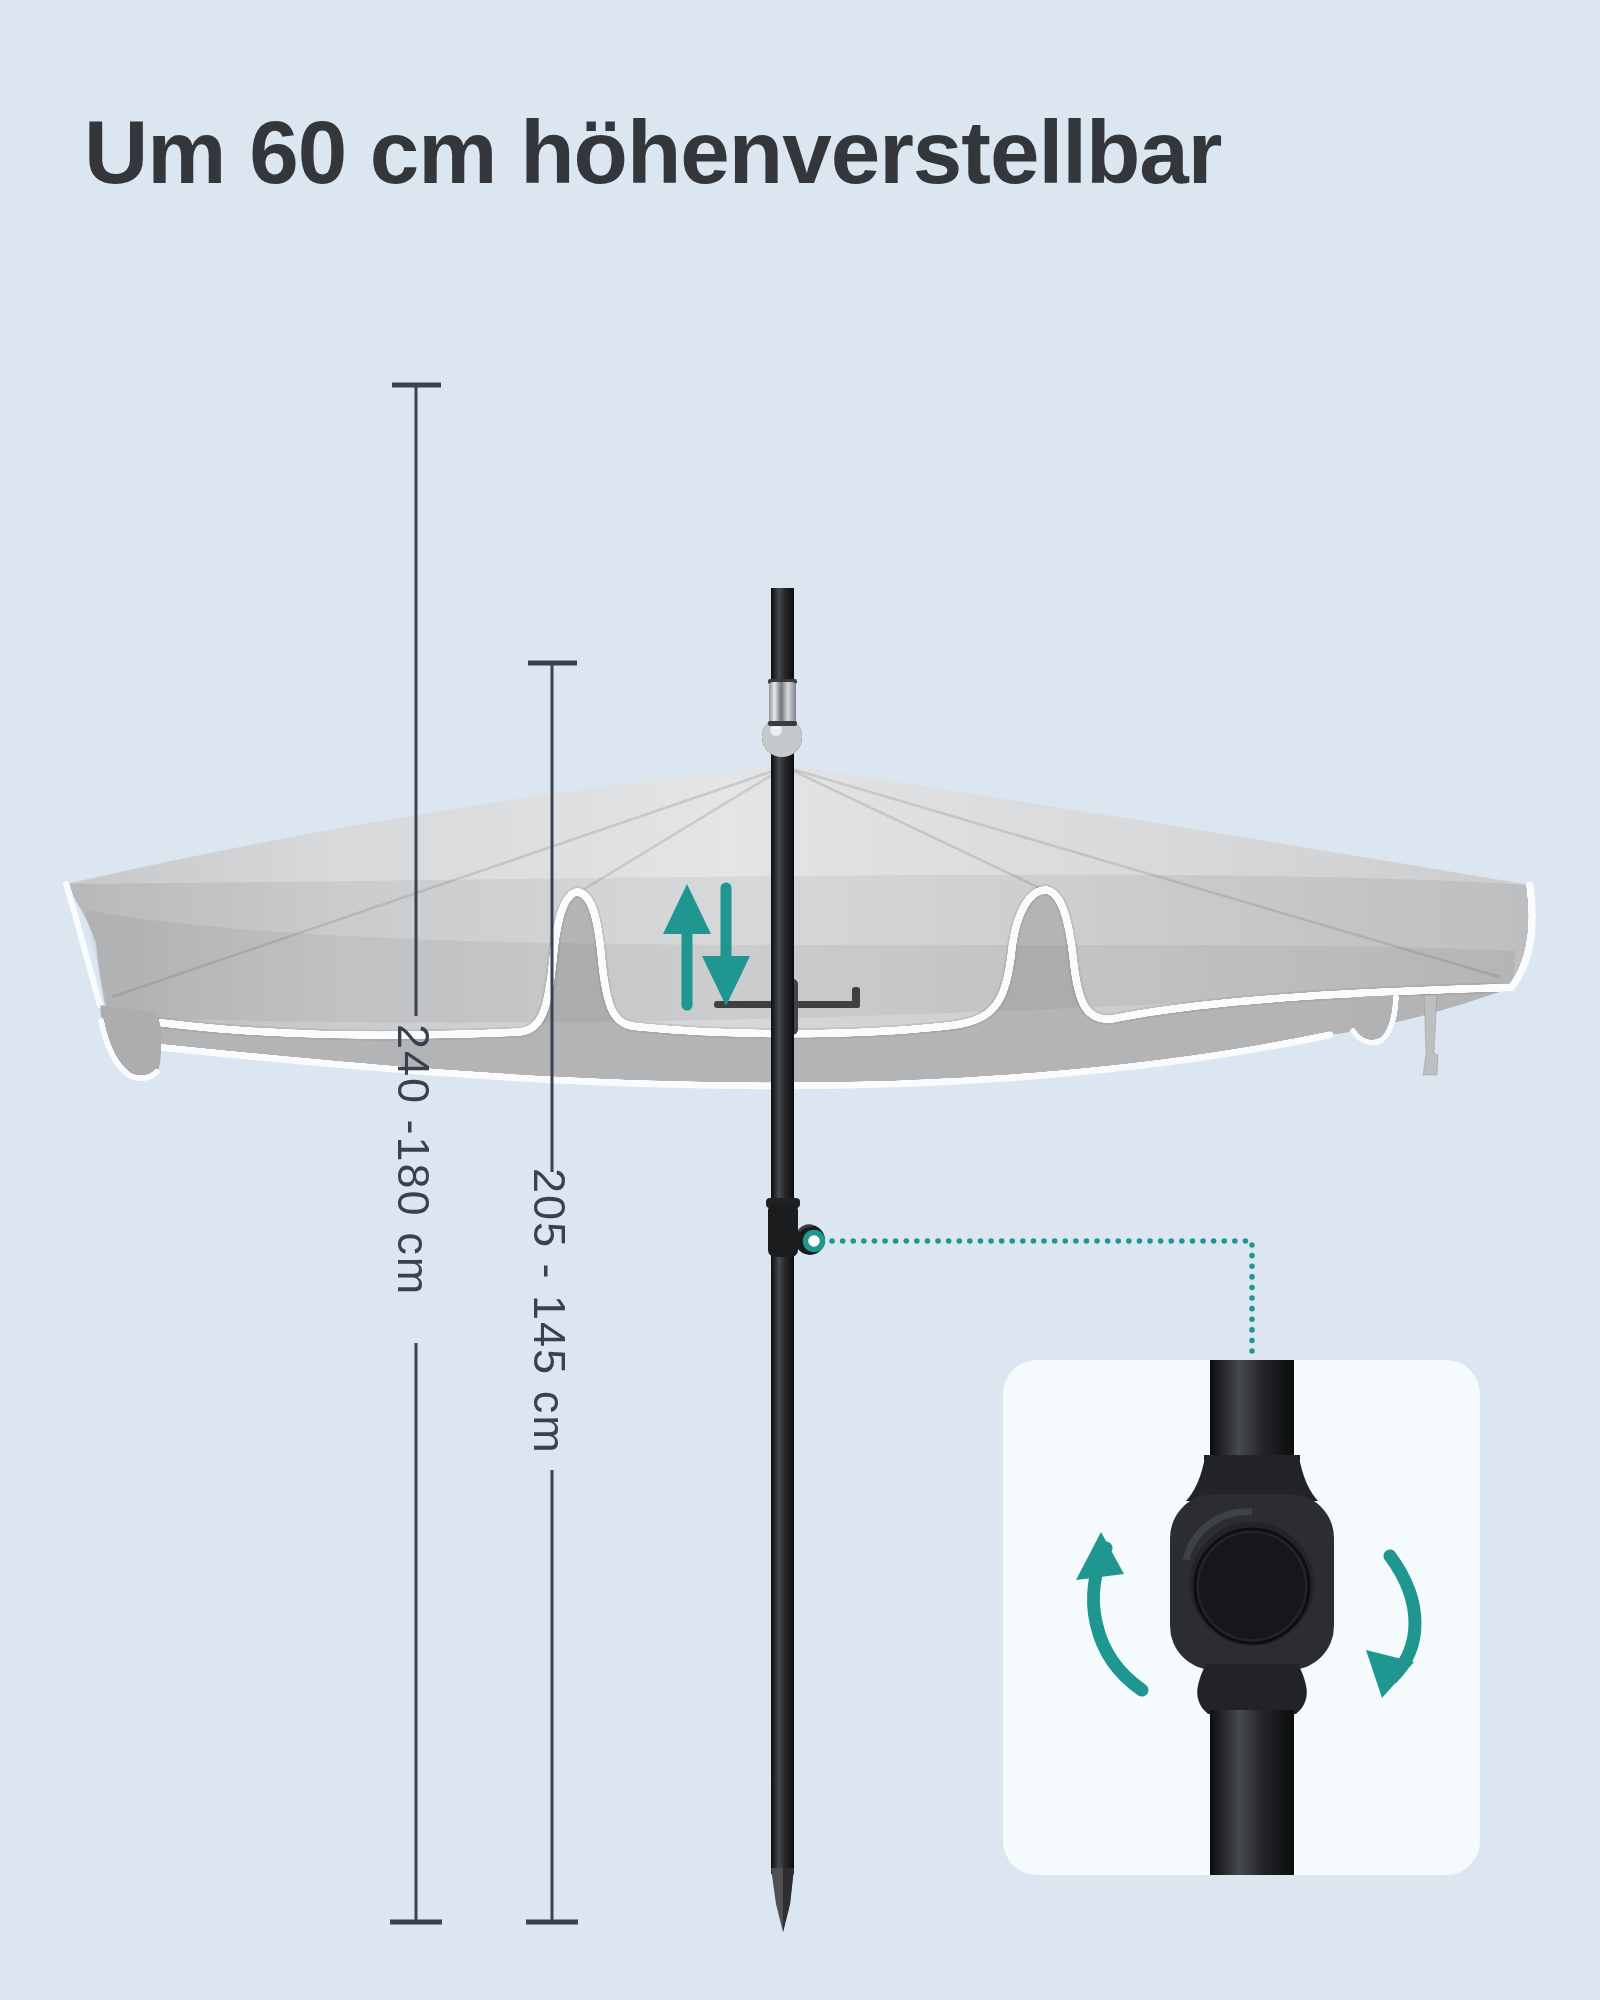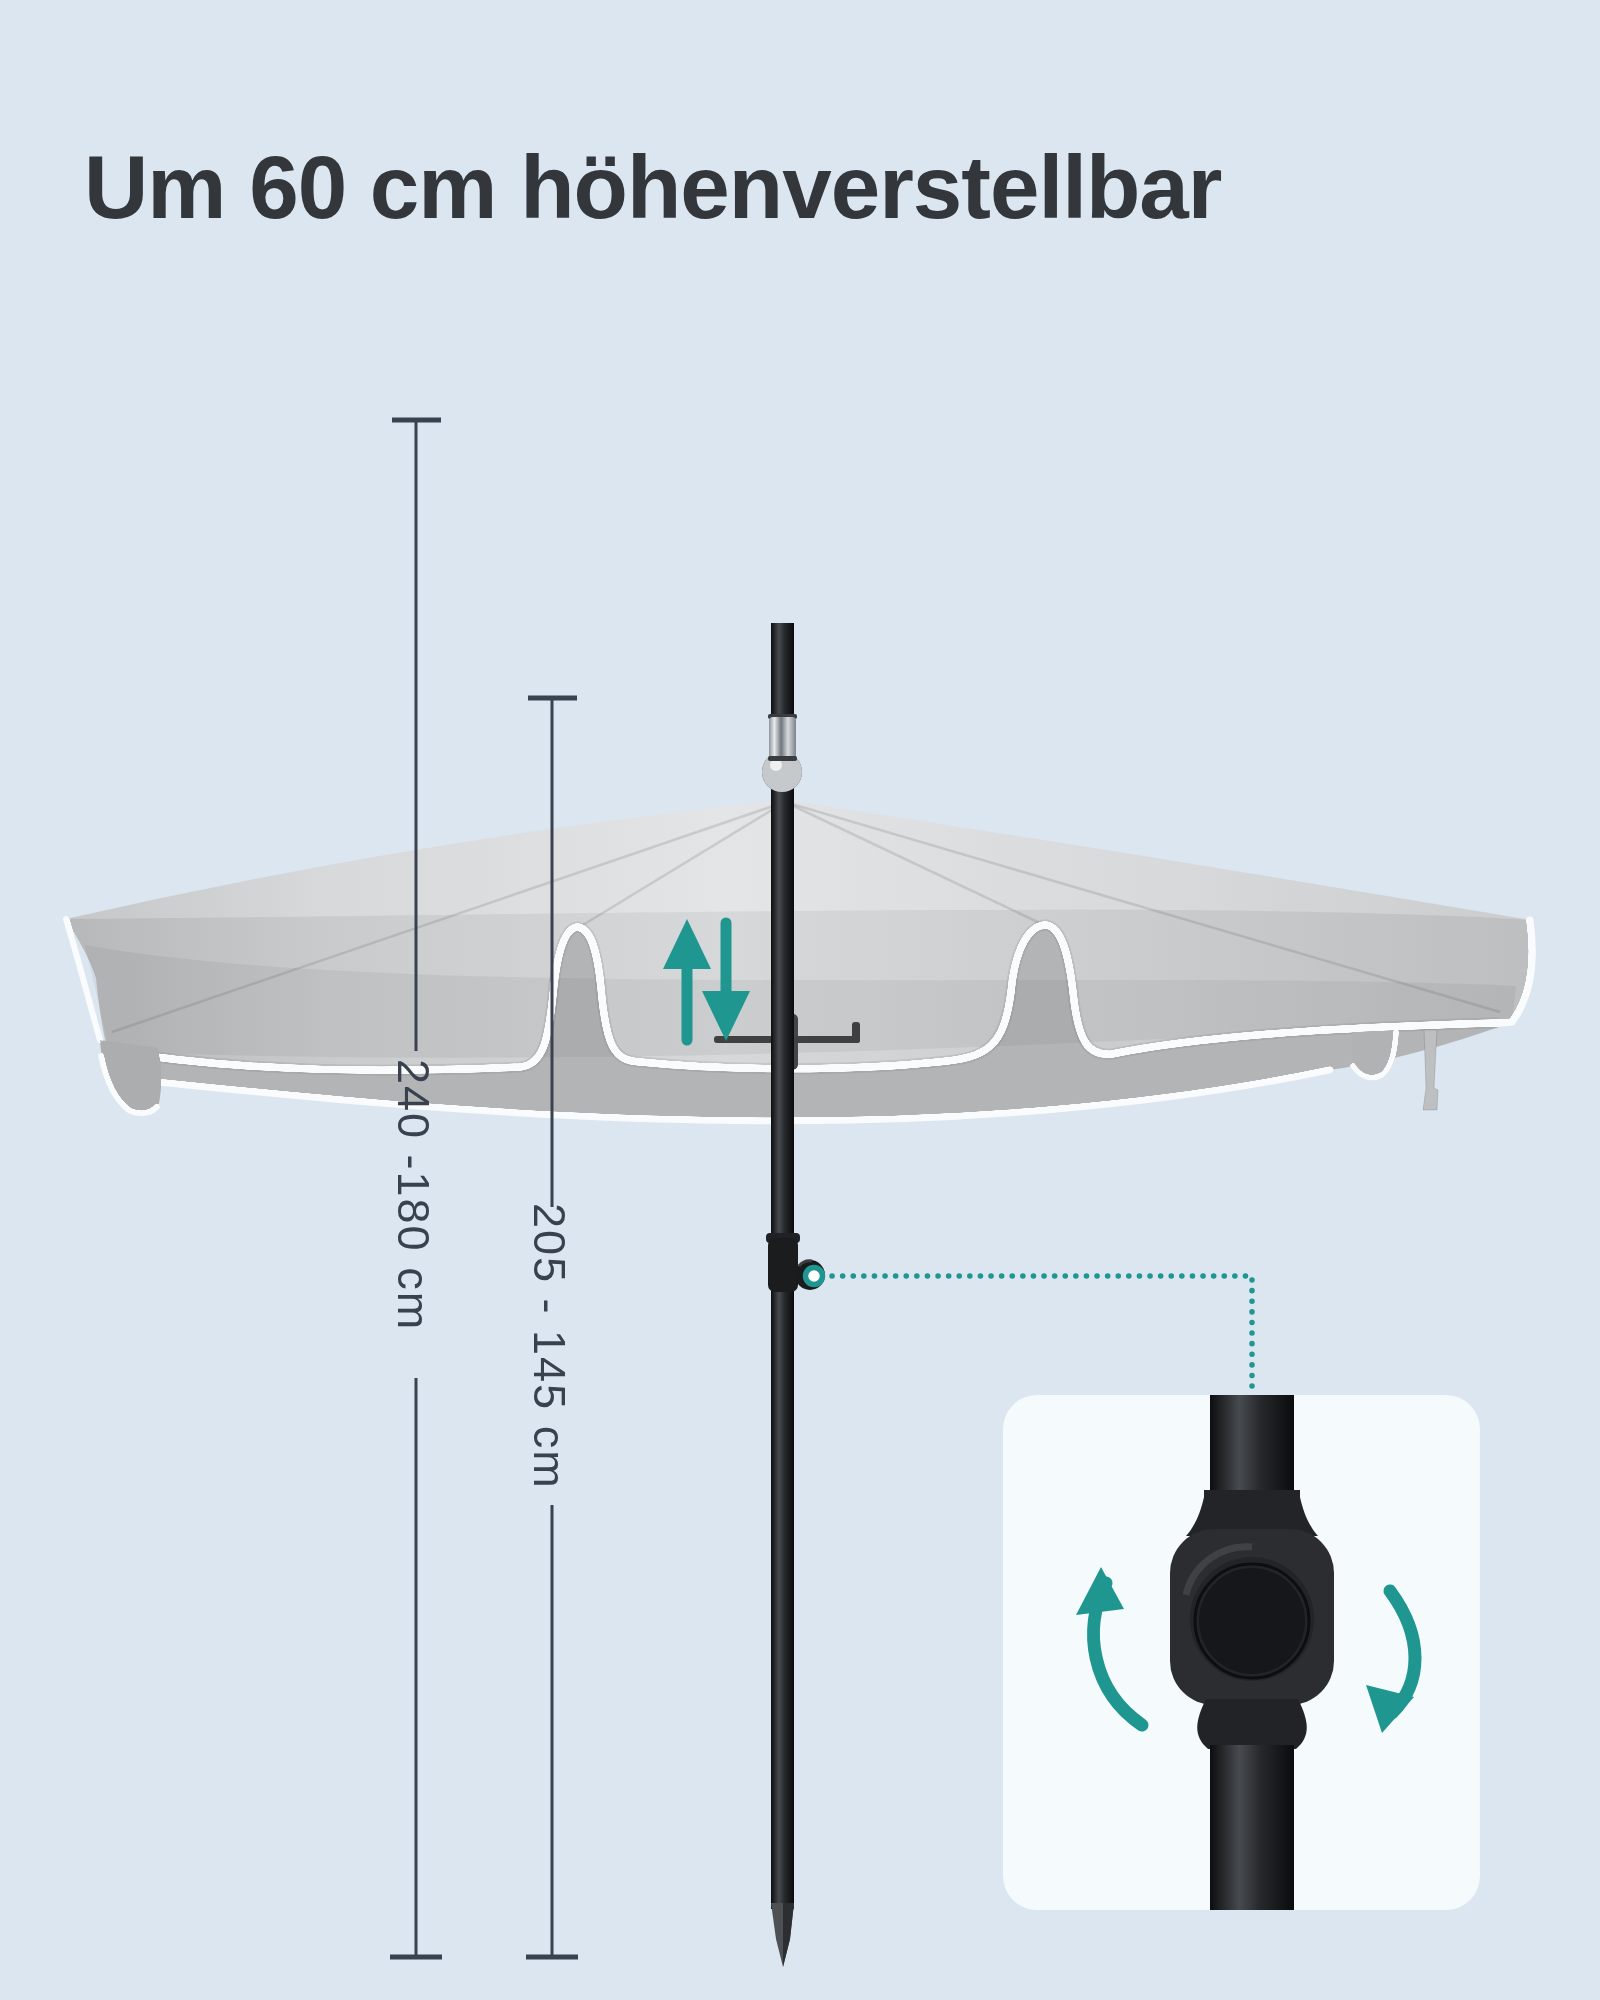--- a/index.html
+++ b/index.html
@@ -2,21 +2,21 @@
 <html style="--bg: #dbe6f1; --panel: #f5fafd; --accent: #1f968f; --canopy: #8d7258; --piping: #f3f0ea; --text: #33373c; --mtext: #39414e;"><head>
 <meta charset="utf-8">
 <style>
   html,body{margin:0;padding:0;}
   body{
     width:1600px;height:2000px;
     background:var(--bg,#dbe6f1);
     font-family:"Liberation Sans","DejaVu Sans",sans-serif;
     position:relative;overflow:hidden;
   }
-  .stage{position:absolute;inset:0;width:1600px;height:1660px;margin-top:35px;}
+  .stage{position:absolute;inset:0;width:1600px;height:1660px;}
   svg{position:absolute;inset:0;display:block;}
   .page-title{
     position:absolute;left:84px;top:108px;
     font-size:89px;font-weight:700;line-height:1;
     letter-spacing:-1px;color:var(--text,#33373c);white-space:nowrap;
   }
   .measure-label{
     position:absolute;
     writing-mode:vertical-rl;
     font-size:45px;font-weight:400;letter-spacing:2px;

